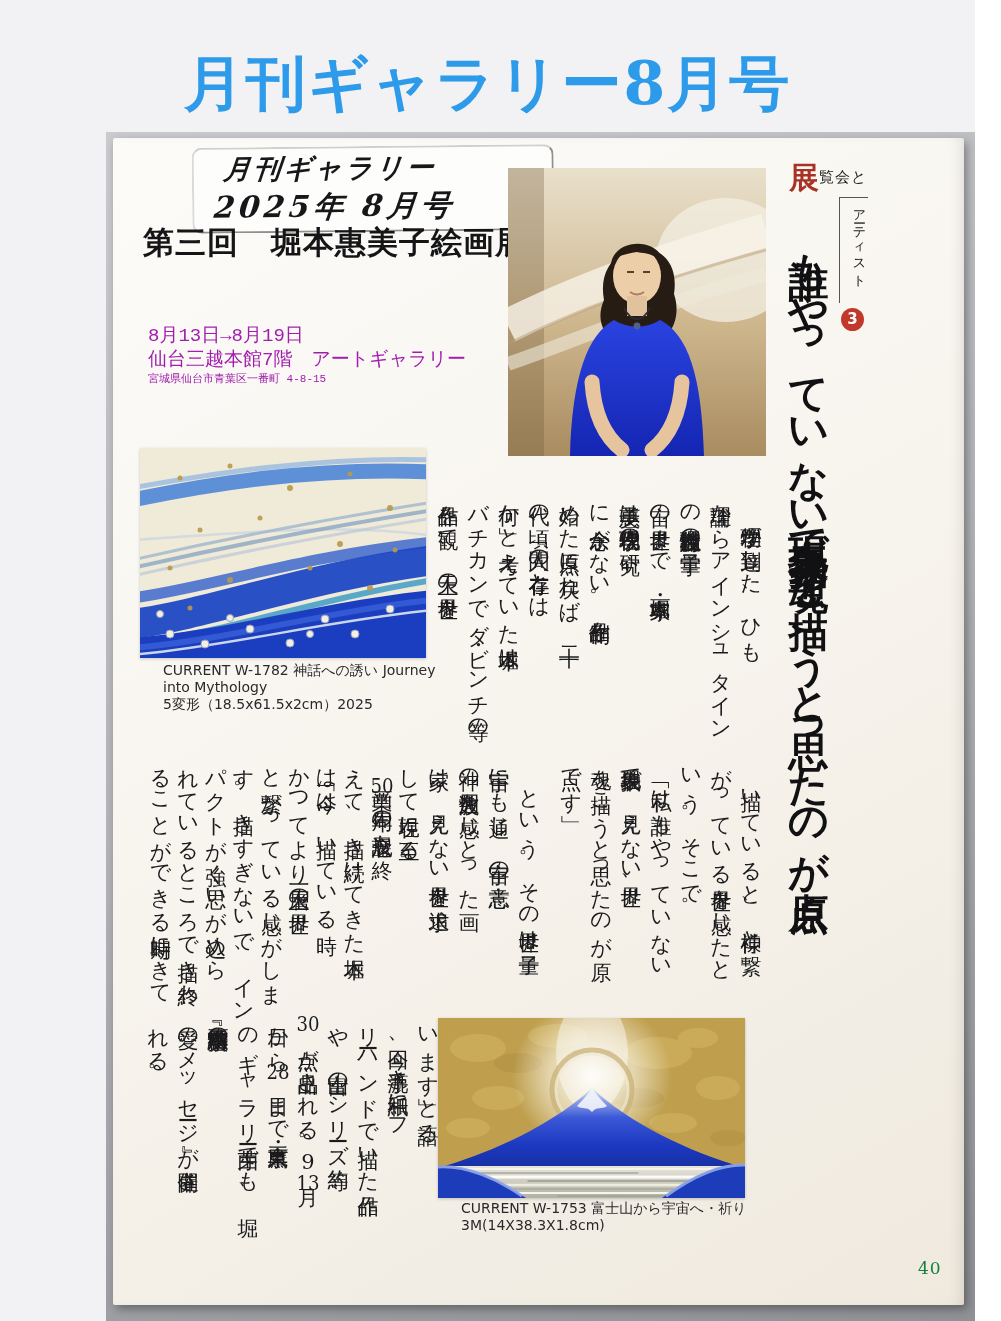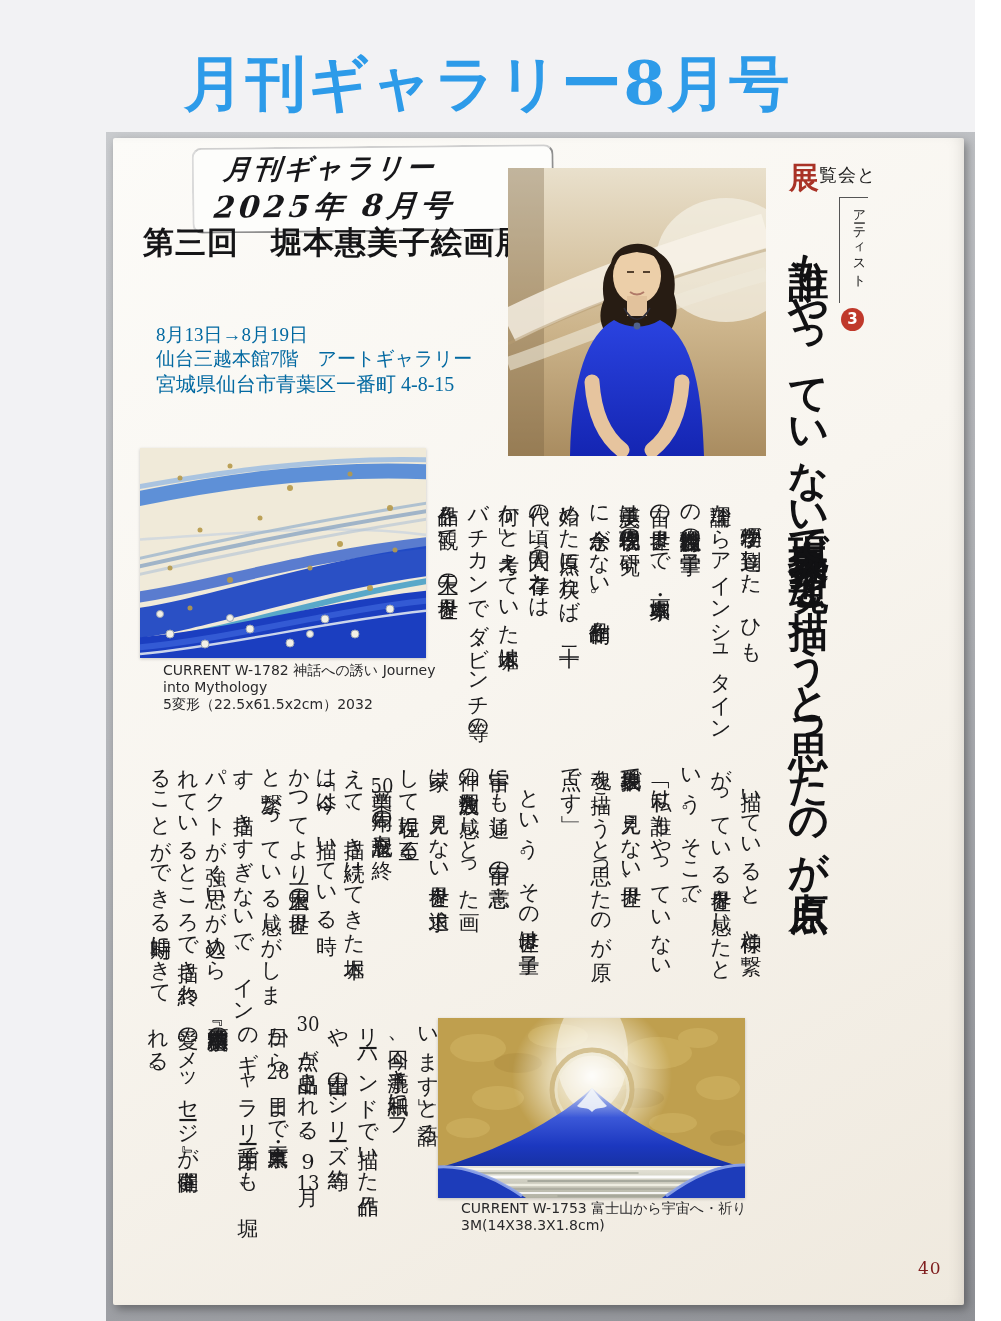--- a/index.html
+++ b/index.html
@@ -44,34 +44,34 @@
   .ex-heading{
     position:absolute; left:143px; top:222px; margin:0;
     font-size:31px; font-weight:bold; letter-spacing:1px; color:#151517;
   }
   .ex-sub{
     position:absolute; left:140px; top:266px;
     font-size:25px; font-weight:bold; color:#151517;
   }
   .ex-date,.ex-venue,.ex-addr{
     position:absolute; left:148px;
-    font-family:Liberation Serif, serif; color:#0369a1;margin-left:8px;
+    font-family:Liberation Mono, monospace; color:#a21caf;
   }
   .ex-date { top:322px; font-size:19px; }
   .ex-venue{ top:346px; font-size:19px; }
-  .ex-addr { top:371px; font-size:20px; }
+  .ex-addr { top:371px; font-size:11px; }
   
   .photo   { position:absolute; left:508px; top:168px; width:258px; height:288px; }
   .artwork1{ position:absolute; left:140px; top:448px; width:286px; height:210px; box-shadow:0 1px 3px rgba(0,0,0,.2);}
   .artwork2{ position:absolute; left:438px; top:1018px; width:307px; height:180px; box-shadow:0 1px 3px rgba(0,0,0,.2);}
   .photo svg,.artwork1 svg,.artwork2 svg{ display:block; width:100%; height:100%; }
   
   .sec-lead{ position:absolute; left:789px; top:163px; display:flex; align-items:flex-start; }
   .sec-kanji{ font-size:30px; font-weight:bold; color:#a93226; line-height:1; }
-  .sec-rest { font-size:18px; color:#222; letter-spacing:1px; }
+  .sec-rest { font-size:15px; color:#222; margin-top:5px; letter-spacing:1px; }
   .sec-artist{
     position:absolute; left:839px; top:197px; width:25px; height:102px;
     border-top:1px solid #555; border-left:1px solid #555;
     writing-mode:vertical-rl; text-orientation:mixed;
     font-size:13px; letter-spacing:1px; color:#222; padding:3px 0 0 3px;
   }
   .sec-badge{
     position:absolute; left:841px; top:308px; width:23px; height:23px;
     background:#c0392b; color:#fff; border-radius:50%;
     font-family:"DejaVu Sans","Liberation Sans",sans-serif;
@@ -99,21 +99,21 @@
   
   .caption{
     position:absolute;
     font-family:"DejaVu Sans","Liberation Sans",sans-serif;
     font-size:14px; line-height:17px; color:#29292b;margin-left:20px;
   }
   .cap1{ left:143px; top:662px;  width:300px; }
   .cap2{ left:441px; top:1200px; width:320px; }
   .pageno{
     position:absolute; left:918px; top:1258px;
-    font-size:17px; color:#7f1d1d; letter-spacing:1px;
+    font-size:17px; color:#15803d; letter-spacing:1px;
   }
 </style>
 </head>
 <body>
 
 <div class="canvas">
 
   <div class="main-title">月刊ギャラリー8月号</div>
 
   <div class="scan-bg"></div>
@@ -212,21 +212,21 @@
         <circle cx="250" cy="161" r="4"></circle>
           <circle cx="90" cy="170" r="3.5"></circle>
           <circle cx="20" cy="166" r="3.5"></circle>
         <circle cx="170" cy="186" r="3.5"></circle>
       </g>
     </svg>
   </div>
   <div class="caption cap1">
       <div class="cap-line">CURRENT W-<span class="tcy">1782</span> 神話への誘い Journey</div>
       <div class="cap-line">into Mythology</div>
-      <div class="cap-line"><span class="tcy">5</span>変形（<span class="tcy">22</span>.<span class="tcy">5</span>x<span class="tcy">61</span>.<span class="tcy">5</span>x<span class="tcy">2</span>cm）<span class="tcy">2032</span></div>
+      <div class="cap-line"><span class="tcy">5</span>変形（<span class="tcy">18</span>.<span class="tcy">5</span>x<span class="tcy">61</span>.<span class="tcy">5</span>x<span class="tcy">2</span>cm）<span class="tcy">2025</span></div>
     </div>
 
   <div id="block1" class="vblock">
       <div class="vline">　物理学が到達した、ひも</div>
       <div class="vline">理論からアインシュタイン</div>
       <div class="vline">の相対性理論以後の量子宇</div>
       <div class="vline">宙の世界まで、画家・堀本</div>
       <div class="vline">惠美子は現代物理学の研究</div>
       <div class="vline">に余念がない。作品制作を</div>
       <div class="vline">始めた原点に戻れば、二十</div>

